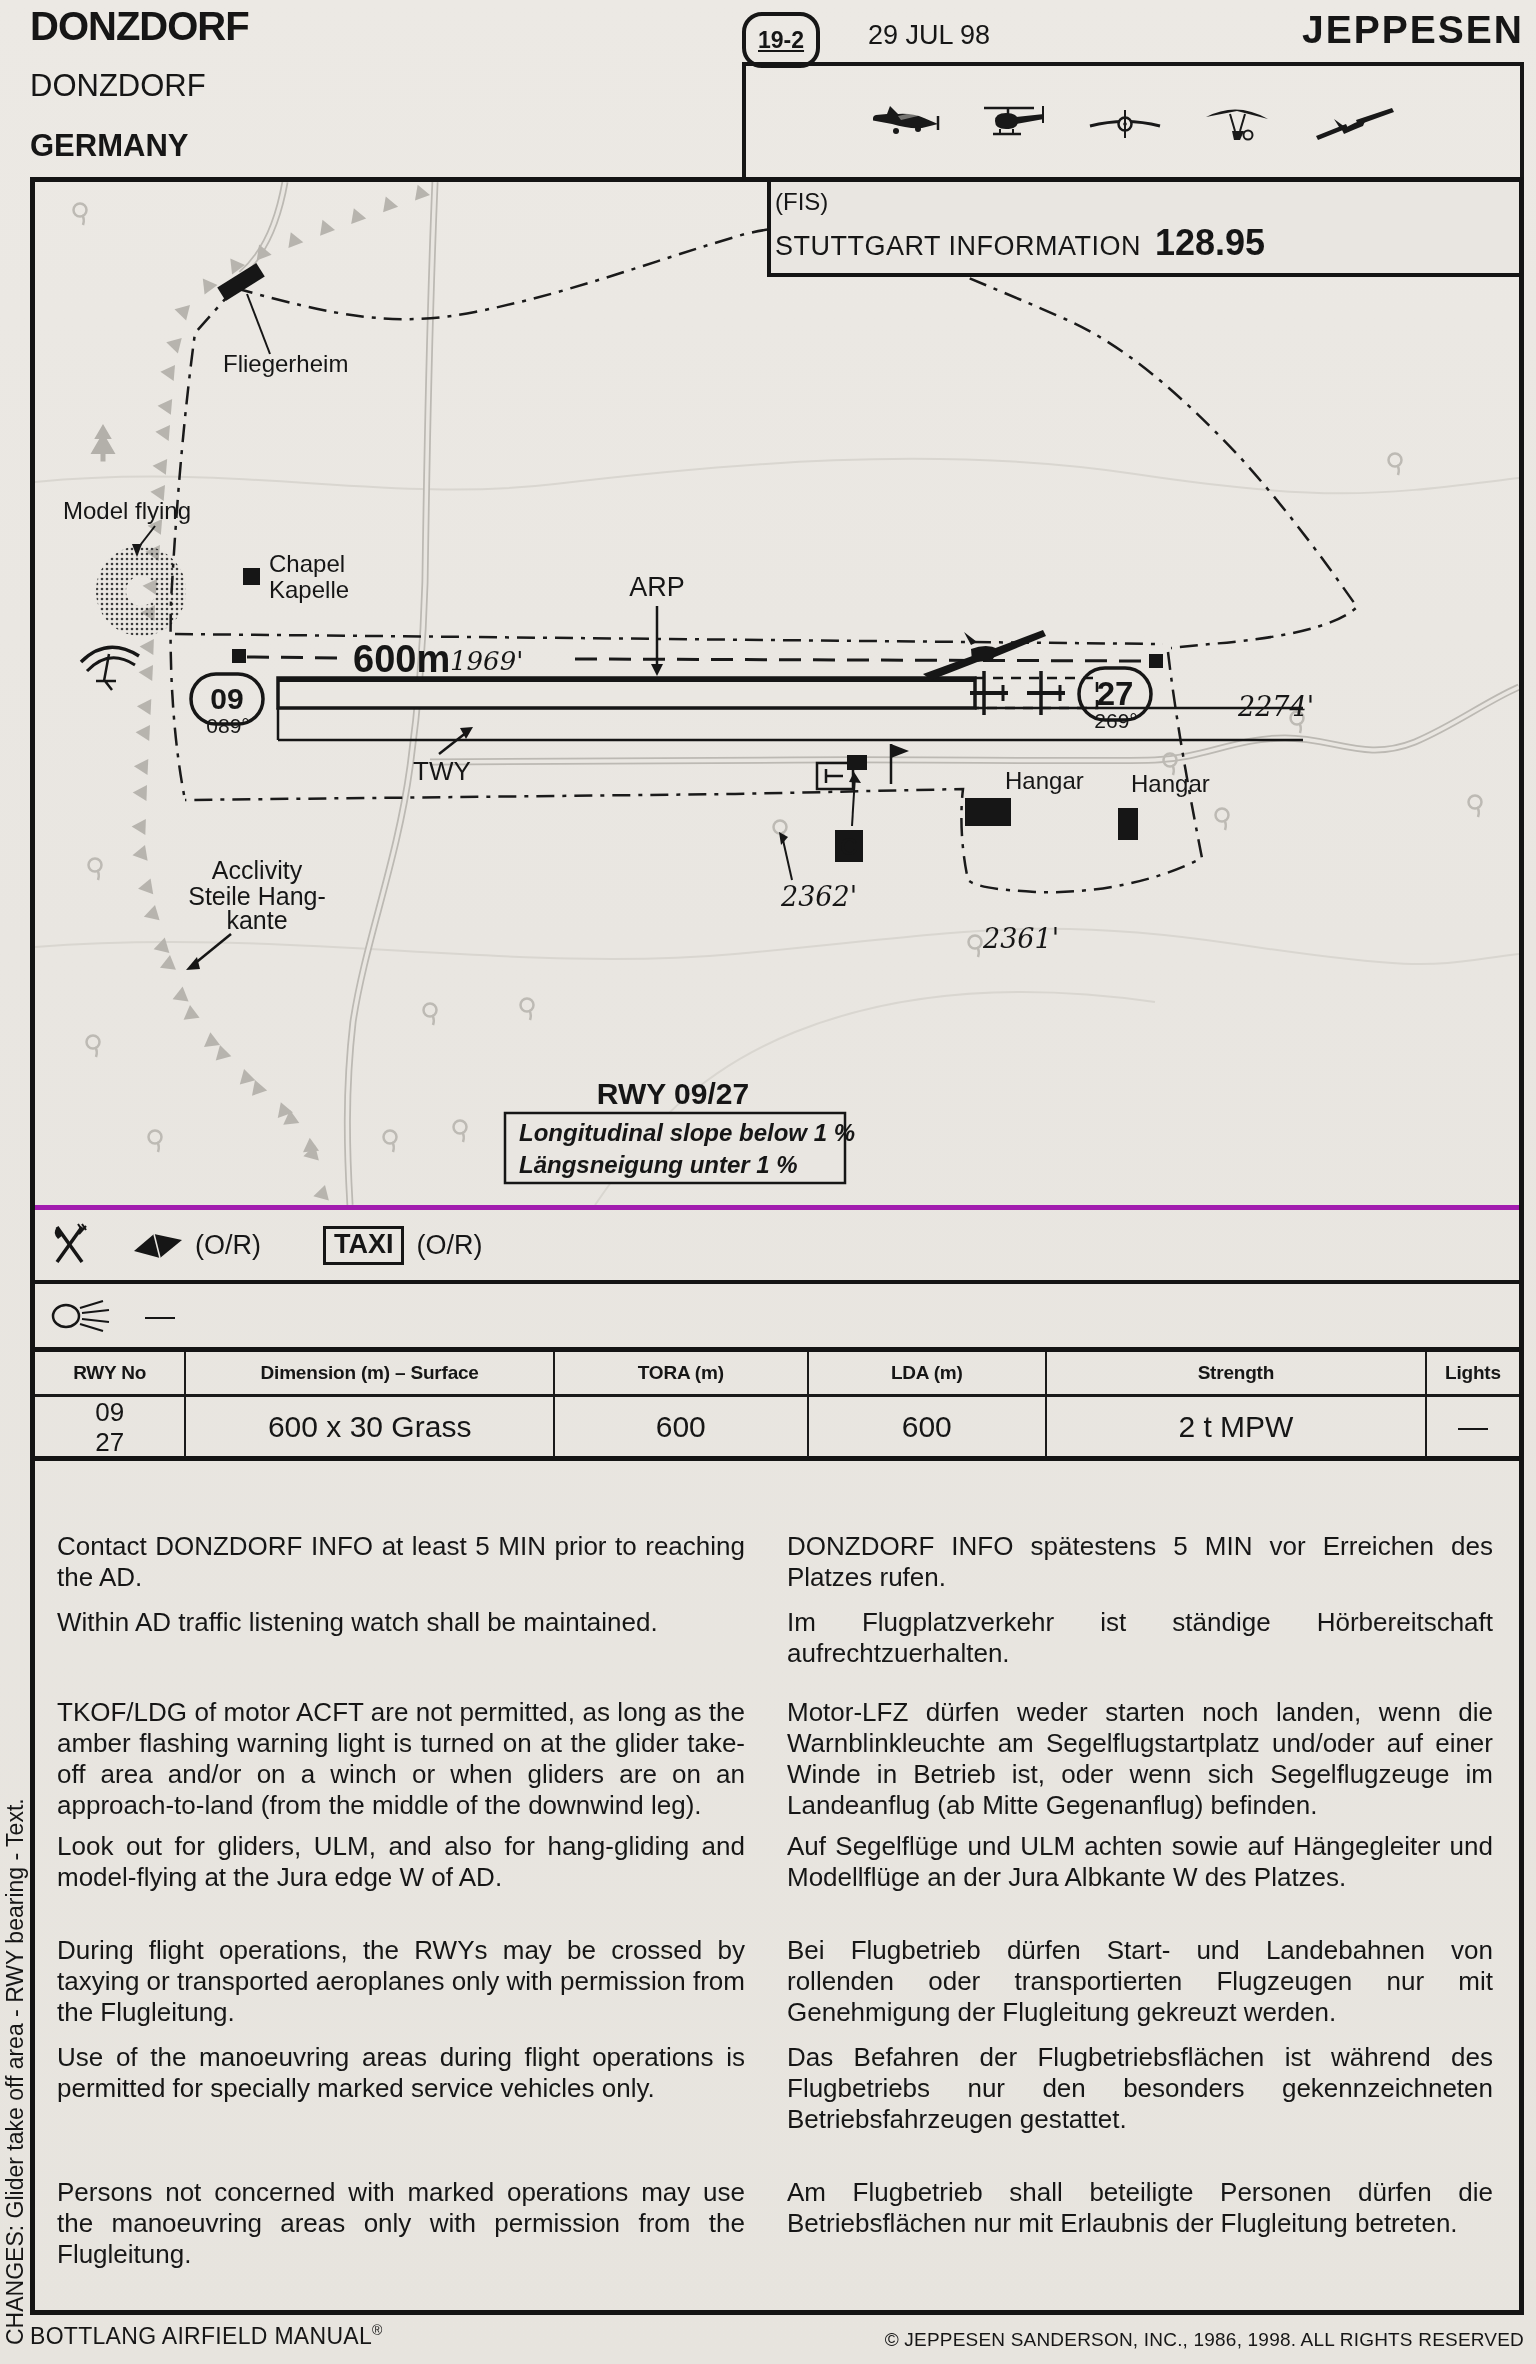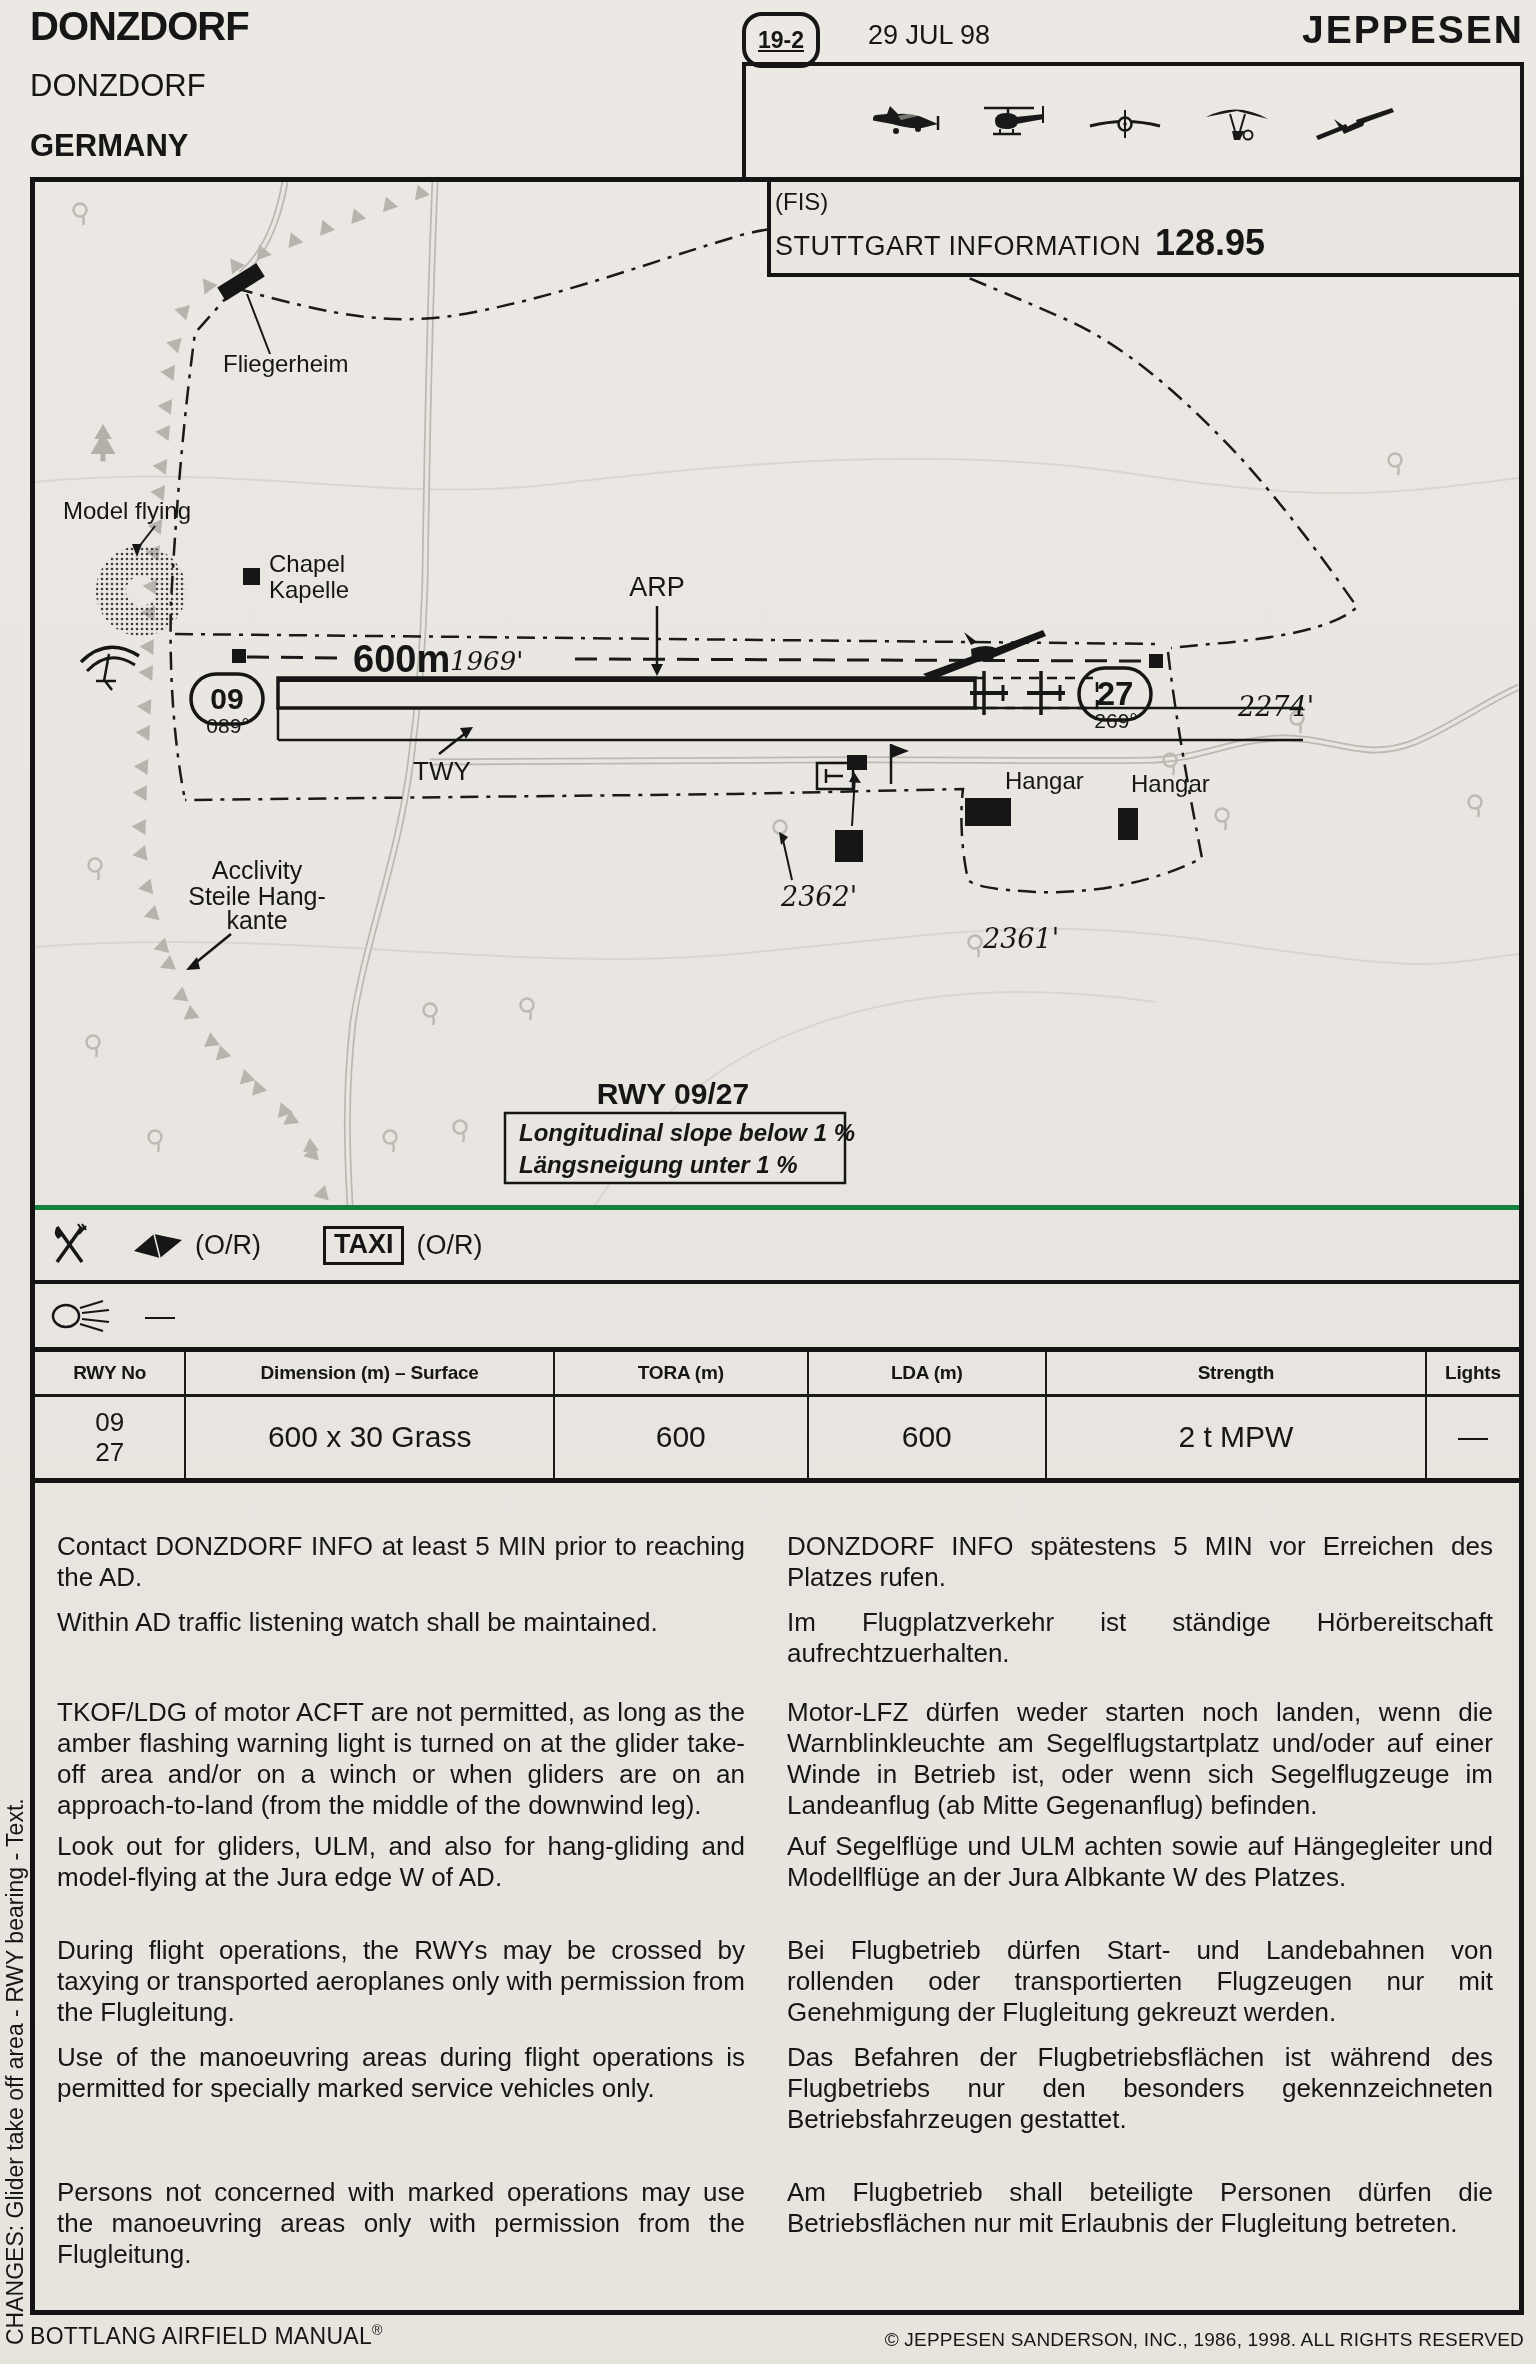--- a/index.html
+++ b/index.html
@@ -33,27 +33,27 @@
          background:#e9e6e1; padding:6px 0 0 4px;}
   .fis-label { font-size:24px; }
   .fis-line  { margin-top:6px; font-size:27px; letter-spacing:0.5px;}
   .fis-freq  { font-size:36px; font-weight:bold; margin-left:14px; letter-spacing:0;}
   
   .chart-area { position:absolute; left:0; top:0; right:0; height:1023px; }
   .chart-area svg { display:block; }
   text { fill:#161616; font-family:"Liberation Sans", sans-serif; }
   .ser { font-family:"DejaVu Serif", serif; font-style:italic; }
   
-  .fac1 { position:absolute; left:0; right:0; top:1023px; height:75px; border-top:5px solid #15803d;
+  .fac1 { position:absolute; left:0; right:0; top:1023px; height:75px; border-top:5px solid #a21caf;
           display:flex; align-items:center; font-size:27px; }
   .fac2 { position:absolute; left:0; right:0; top:1098px; height:67px; border-top:4px solid #141414;
           display:flex; align-items:center; font-size:30px; }
   .taxi-box { border:3px solid #161616; font-weight:bold; font-size:27px; padding:0px 8px 2px 8px; }
   
-  .tbl { position:absolute; left:0; right:0; top:1165px; height:136px;
+  .tbl { position:absolute; left:0; right:0; top:1165px; height:114px;
          border-top:5px solid #141414; border-bottom:5px solid #141414; }
   table { width:100%; height:100%; border-collapse:collapse; table-layout:fixed; }
   th { font-size:19px; font-weight:bold; border-right:2.5px solid #1a1a1a; border-bottom:3px solid #1a1a1a;
        height:43px; letter-spacing:-0.2px;}
   td { font-size:30px; text-align:center; border-right:2.5px solid #1a1a1a; vertical-align:middle;}
   th:last-child, td:last-child { border-right:none; }
   .rwy-cell div { font-size:26px; line-height:30px; }
   
   .notes { position:absolute; left:0; right:0; top:1301px; bottom:0; padding:48px 26px 0 22px; }
   .ngrid { display:grid; grid-template-columns: 688px 1fr; column-gap:42px; }

